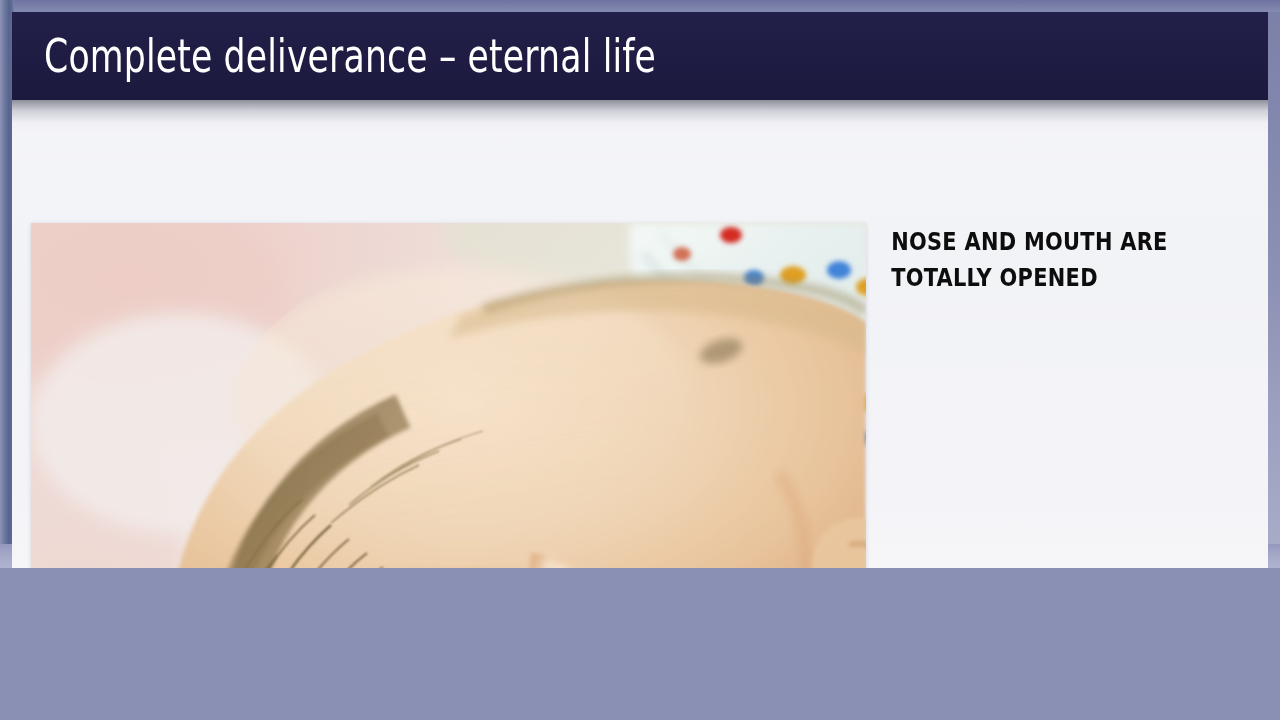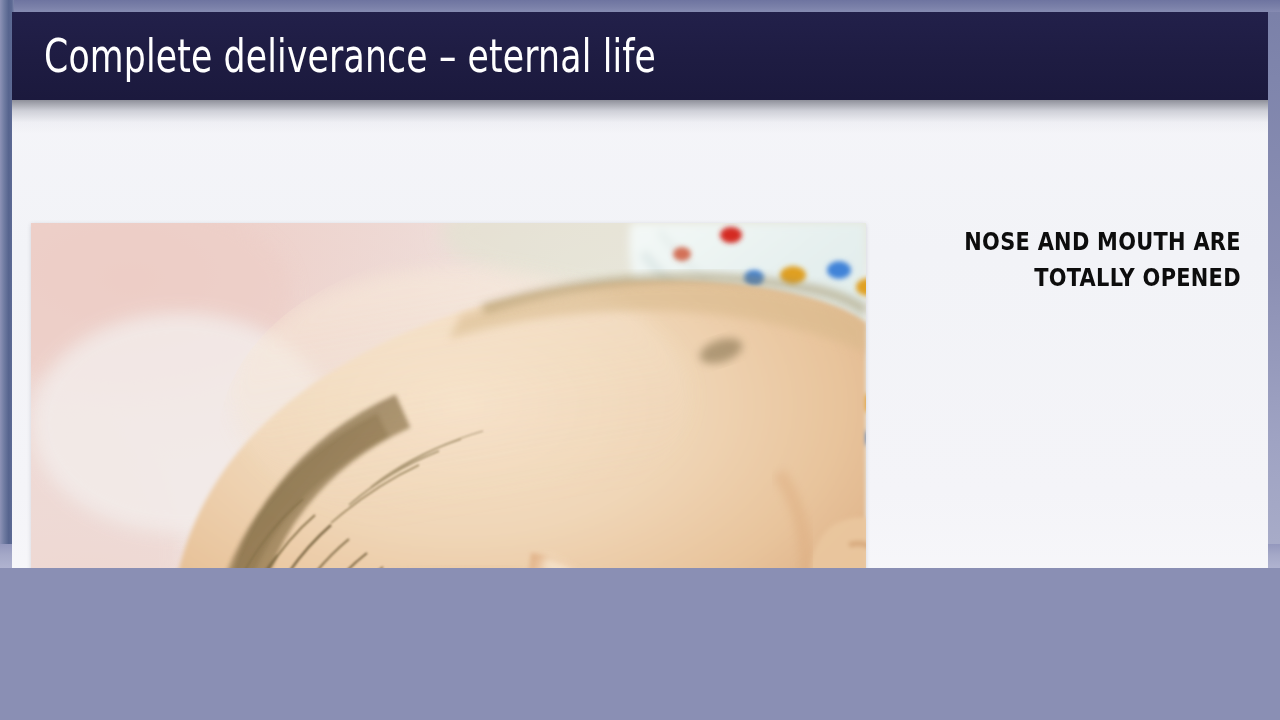--- a/index.html
+++ b/index.html
@@ -128,21 +128,21 @@
     height: 100%;
     display: block;
   }
 
   
   #caption-block {
     position: absolute;
     left: 866px;
     top: 212px;
     width: 376px;
-    text-align: right;
+    text-align: left;
   }
   .caption-line {
     display: block;
     color: #0d0d0d;
     font-family: "Liberation Sans Narrow", "DejaVu Sans Condensed", "Liberation Sans", sans-serif;
     font-size: 25px;
     font-weight: bold;
     line-height: 36px;
     letter-spacing: 0.3px;
     transform: scaleX(0.93);

